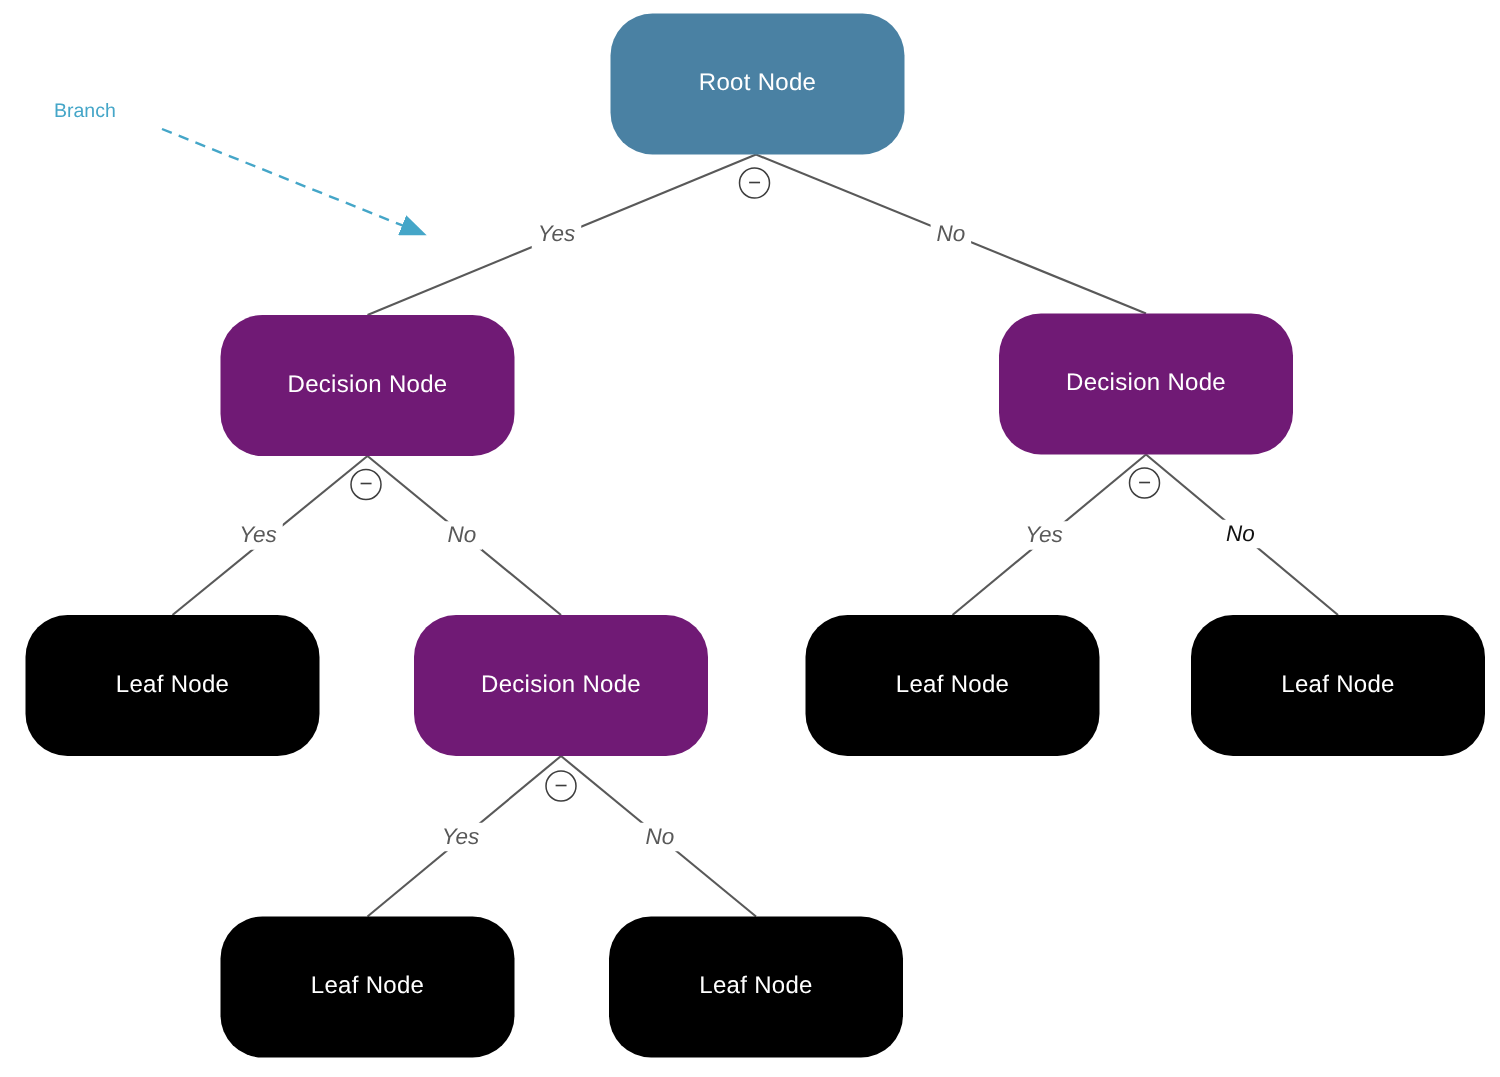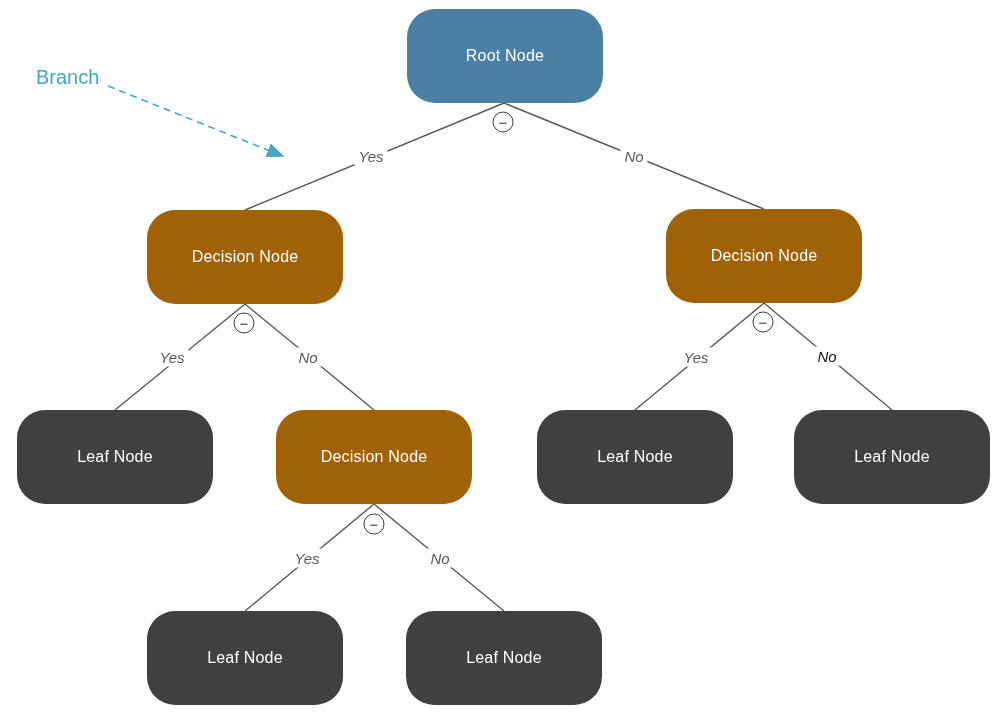--- a/index.html
+++ b/index.html
@@ -32,22 +32,22 @@
     justify-content: center;
     z-index: 2;
     box-sizing: border-box;
   }
   .node .node-label {
     color: #ffffff;
     font-size: 16px;
     letter-spacing: 0.2px;
   }
   .node.root     { background: #4A81A3; }
-  .node.decision { background: #a16207; }
-  .node.leaf     { background: #404040; }
+  .node.decision { background: #701a75; }
+  .node.leaf     { background: #000000; }
 
   .edge-label {
     position: absolute;
     transform: translate(-50%, -50%);
     background: #ffffff;
     color: #595959;
     font-size: 15px;
     padding: 1px 4px;
     z-index: 3;
     white-space: nowrap;
@@ -72,21 +72,21 @@
     box-sizing: border-box;
     transform: translate(-50%, -50%);
     cursor: pointer;
   }
 
   .annotation-label {
     position: absolute;
     left: 36px;
     top: 66px;
     color: #45A6C8;
-    font-size: 20px;
+    font-size: 13px;
     z-index: 3;
   }
 </style>
 </head>
 <body>
 
 <div class="canvas">
 
   <svg class="edges-svg" viewBox="0 0 1000 718" xmlns="http://www.w3.org/2000/svg">
     <defs>

